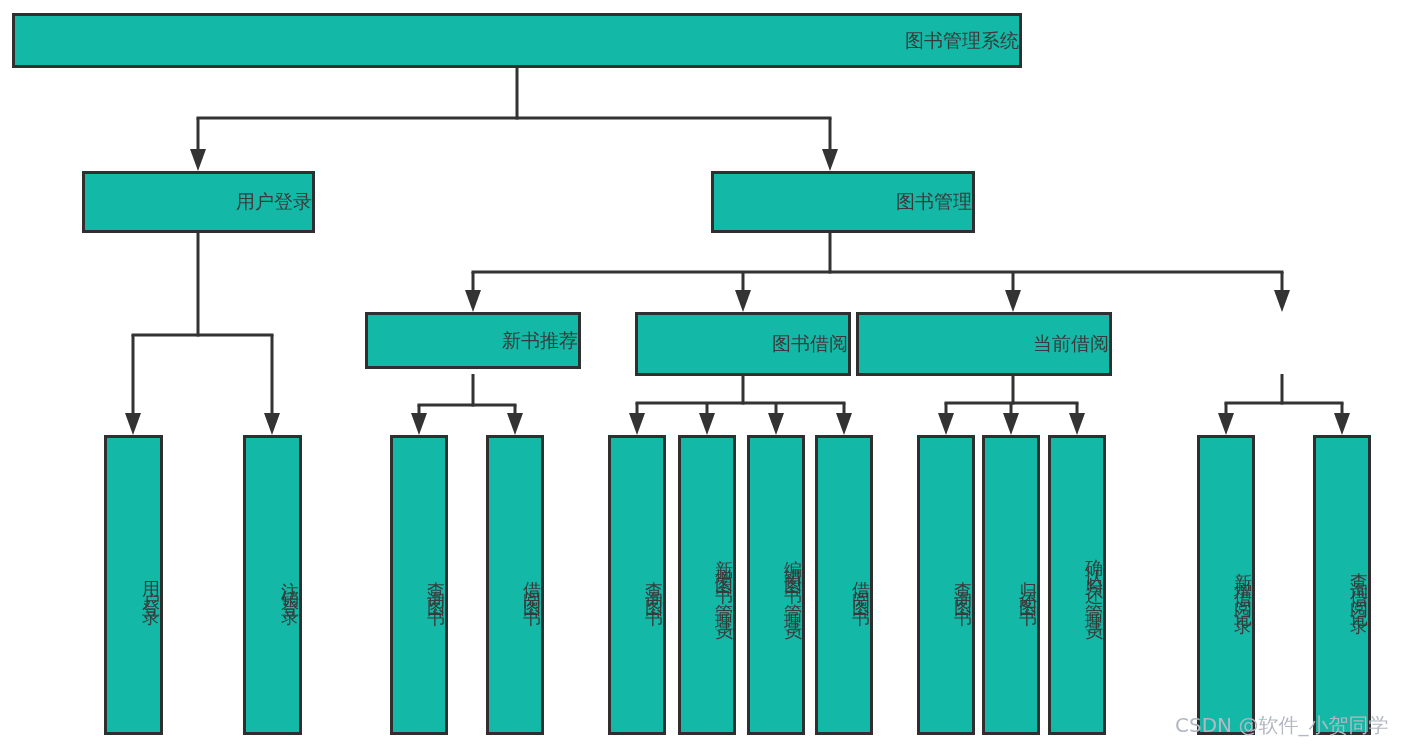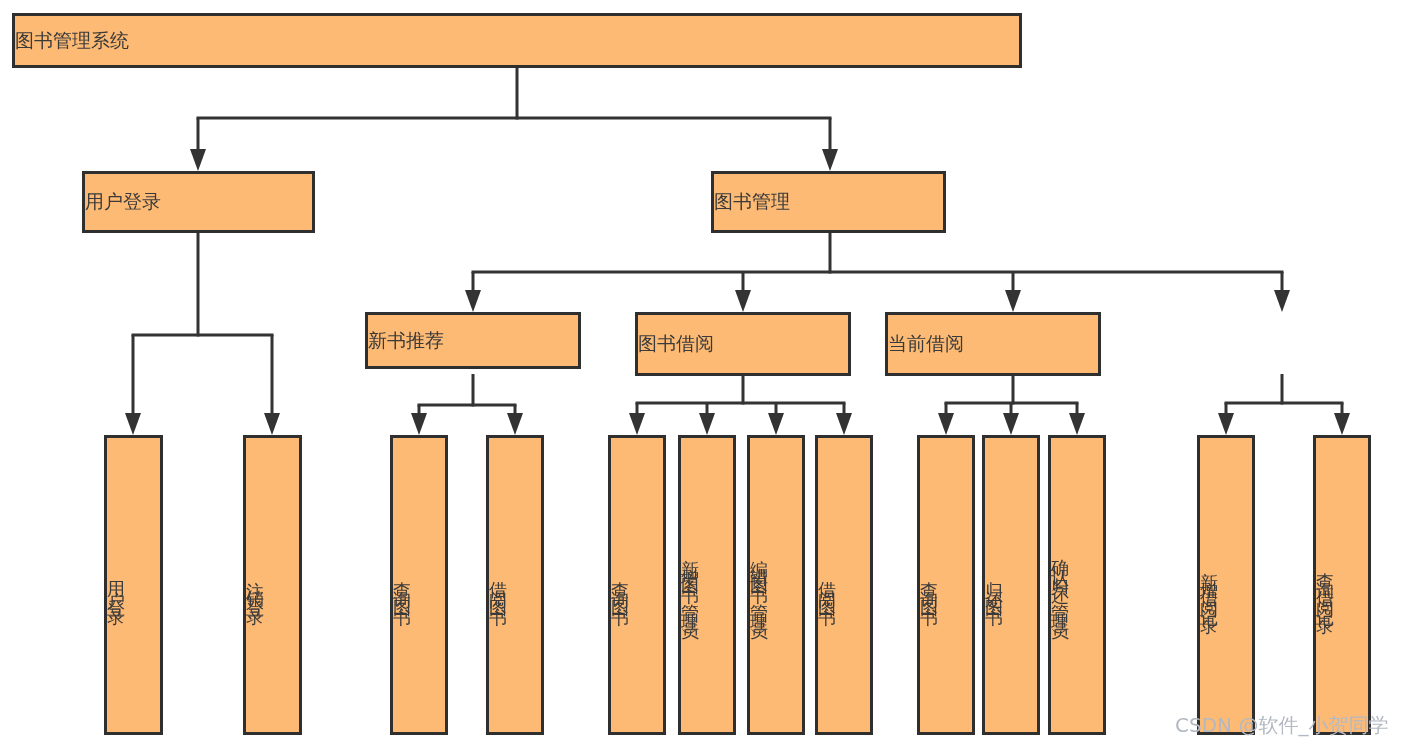--- a/index.html
+++ b/index.html
@@ -10,45 +10,45 @@
     background: #ffffff;
     font-family: "DejaVu Sans", "Liberation Sans", sans-serif;
     overflow: hidden;
   }
   #wires { position: absolute; left: 0; top: 0; width: 1405px; height: 747px; }
   #wires line { stroke: #333333; stroke-width: 3; }
   #wires polygon { fill: #333333; }
   .box {
     position: absolute;
     box-sizing: border-box;
-    background: #fdba74;
+    background: #14b8a6;
     border: 3px solid #2f2f2f;
     display: flex;
     align-items: center;
-    justify-content: flex-start;
+    justify-content: flex-end;
     color: #3a3a3a;
     font-size: 19px;
     z-index: 2;
   }
   .leaf { font-size: 18px; }
   .leaf .vtext {
     writing-mode: vertical-rl;
     text-orientation: mixed;
     letter-spacing: 9px;
     line-height: 1;
   }
   
   .b-root   { left: 12px;  top: 13px;  width: 1010px; height: 55px; }
   
   .b-l2a    { left: 82px;  top: 171px; width: 233px;  height: 62px; }
-  .b-l2b    { left: 711px; top: 171px; width: 235px;  height: 62px; }
+  .b-l2b    { left: 711px; top: 171px; width: 264px;  height: 62px; }
   
   .b-l3a    { left: 365px;  top: 312px; width: 216px; height: 57px; }
   .b-l3b    { left: 635px;  top: 312px; width: 216px; height: 64px; }
-  .b-l3c    { left: 885px;  top: 312px; width: 216px; height: 64px; }
+  .b-l3c    { left: 856px;  top: 312px; width: 256px; height: 64px; }
   .b-l3d    { left: 1174px; top: 312px; width: 216px; height: 64px; }
   
   .leaf     { top: 435px; height: 300px; width: 59px; }
   .b-u1 { left: 104px; }  .b-u2 { left: 243px; }
   .b-n1 { left: 390px; width: 58px; }  .b-n2 { left: 486px; width: 58px; }
   .b-j1 { left: 608px; width: 58px; }  .b-j2 { left: 678px; width: 58px; }
   .b-j3 { left: 747px; width: 58px; }  .b-j4 { left: 815px; width: 58px; }
   .b-c1 { left: 917px; width: 58px; }  .b-c2 { left: 982px; width: 58px; }
   .b-c3 { left: 1048px; width: 58px; }
   .b-r1 { left: 1197px; width: 58px; } .b-r2 { left: 1313px; width: 58px; }

